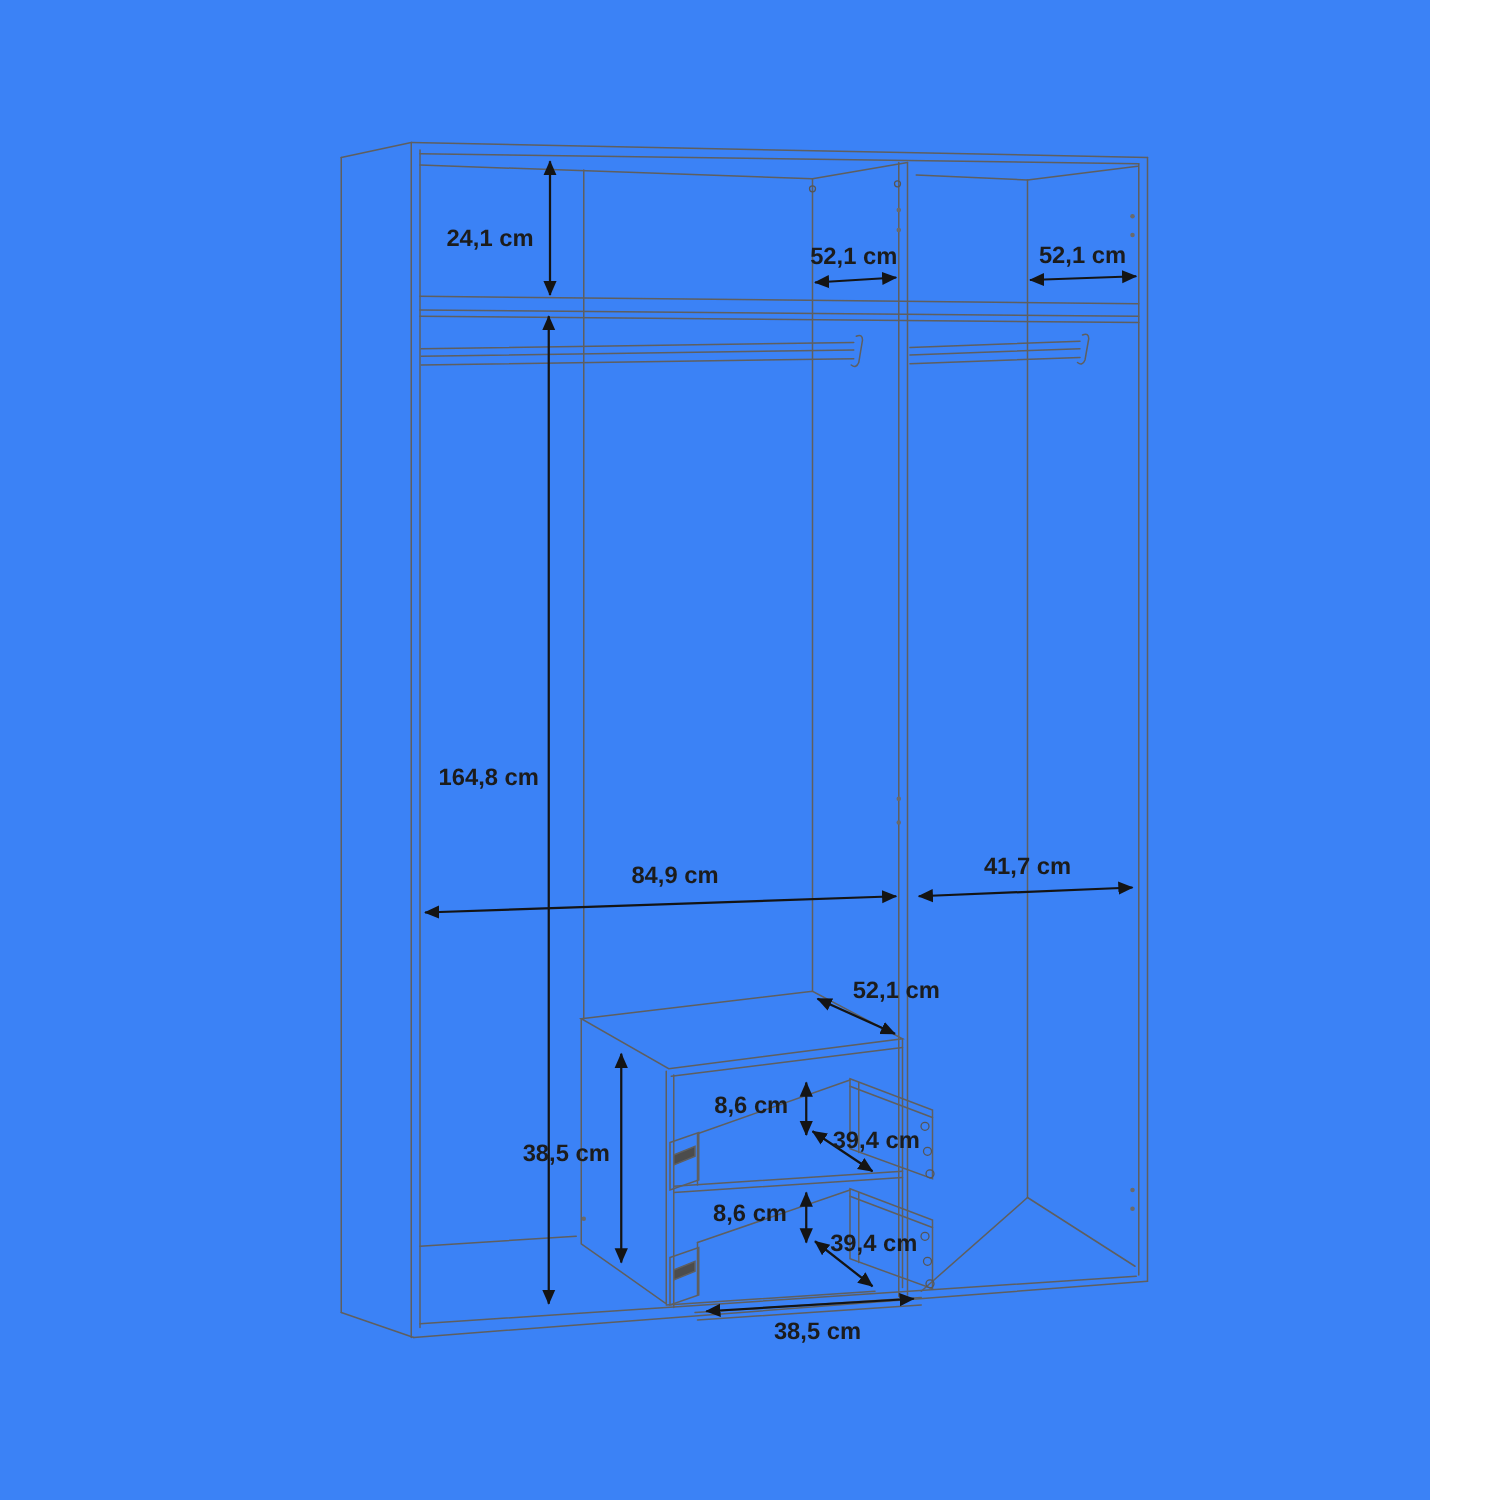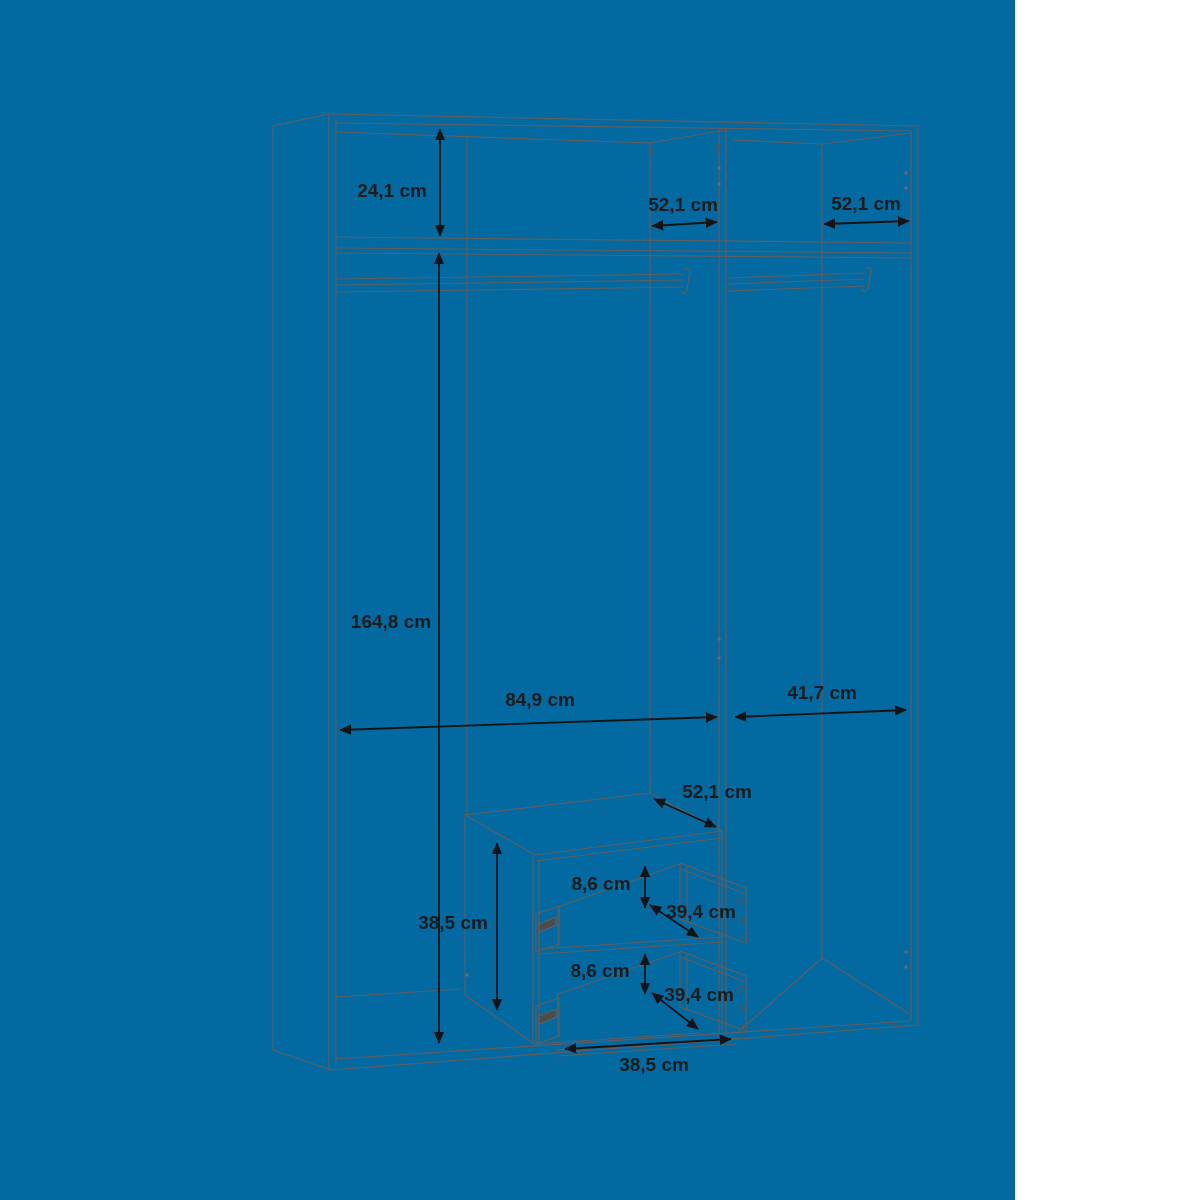--- a/index.html
+++ b/index.html
@@ -1,16 +1,16 @@
 <!DOCTYPE html>
 <html><head>
 <meta charset="utf-8">
 <style>
   html,body{margin:0;padding:0;background:#ffffff;width:1200px;height:1200px;overflow:hidden;}
-  .canvas{position:relative;width:1015px;height:1200px;background:#0369a1;font-family:"Liberation Sans",sans-serif;}
+  .canvas{position:relative;width:1144px;height:1200px;background:#3b82f6;font-family:"Liberation Sans",sans-serif;}
   svg{position:absolute;left:0;top:0;}
   .dim-label{font-family:"Liberation Sans","DejaVu Sans",sans-serif;font-weight:700;font-size:19px;fill:#1c1c1c;text-anchor:middle;}
   .struct{stroke:#5f5f5f;stroke-width:1.2;fill:none;stroke-linecap:round;}
   .dim{stroke:#141414;stroke-width:1.8;fill:none;}
   .hole{fill:#6a6a6a;}
   .cam{stroke:#555;stroke-width:1;fill:none;}
   .slot{fill:#4c4c4c;}
 </style>
 </head>
 <body>

